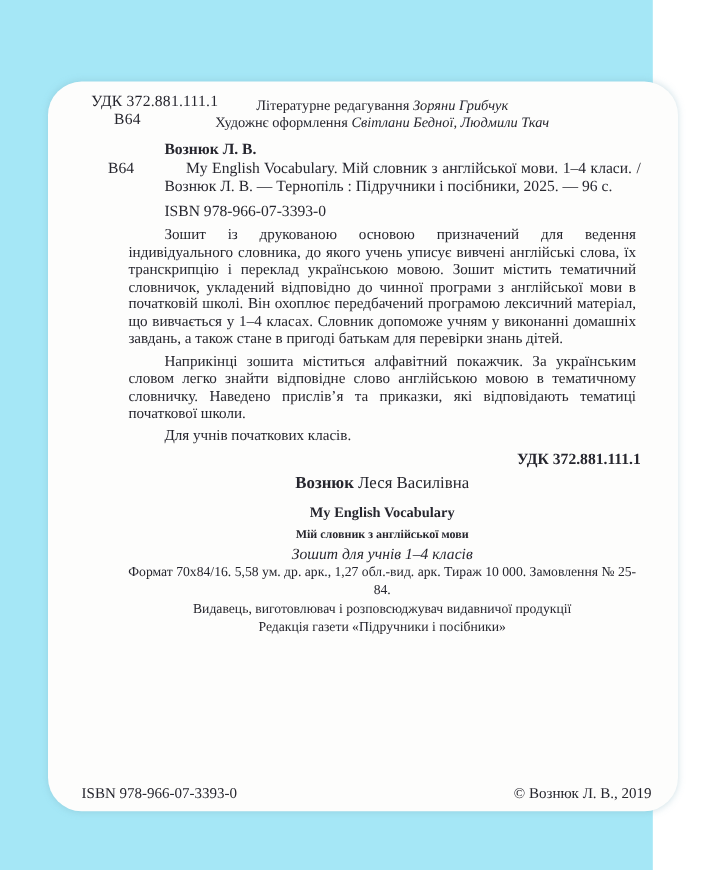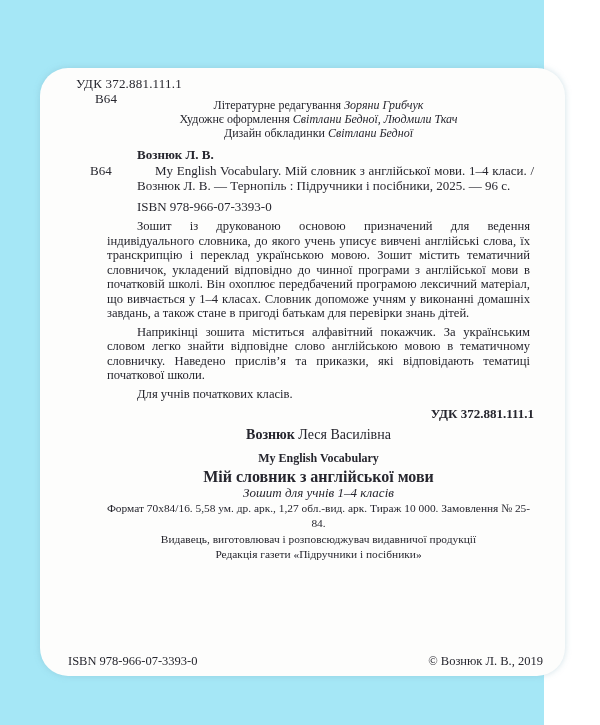--- a/index.html
+++ b/index.html
@@ -40,21 +40,21 @@
     letter-spacing: 0.2px;
   }
   .udc-top .code {
     padding-left: 19px;
   }
   
   .inner {
     margin: 0 31px 0 63px;
   }
   .credits {
-    padding-top: 30px;
+    padding-top: 13px;
     text-align: center;
     font-size: 12px;
     line-height: 14px;
   }
   .italic { font-style: italic; }
   .bold { font-weight: bold; margin-top: 32px; }
   .author-short {
     margin: 7px 0 0 34px;
     font-size: 13px;
     line-height: 16px;
@@ -106,21 +106,21 @@
     font-size: 14px;
     line-height: 17.5px;
   }
   .ed-title-en {
     margin-top: 3px;
     font-size: 12px;
     line-height: 22px;
     font-weight: bold;
   }
   .ed-title-uk {
-    font-size: 16px;
+    font-size: 10px;
     line-height: 16px;
     font-weight: bold;
   }
   .ed-series {
     font-size: 13px;
     line-height: 16px;
     font-style: italic;
   }
   .imprint {
     text-align: center;
@@ -153,21 +153,20 @@
     <div class="udc-top">
       <div>УДК 372.881.111.1</div>
       <div class="code">В64</div>
     </div>
 
     <div class="inner">
 
       <div class="credits">
         <div class="credit-line"><span>Літературне редагування</span> <span class="italic">Зоряни Грибчук</span></div>
         <div class="credit-line"><span>Художнє оформлення</span> <span class="italic">Світлани Бедної, Людмили Ткач</span></div>
-        <div class="credit-line"><span>Дизайн обкладинки</span> <span class="italic">Світлани Бедної</span></div>
       </div>
 
       <div class="author-short">Вознюк Л. В.</div>
 
       <div class="citation">
         <span class="cit-code">В64</span>
         <div class="cit-text">My English Vocabulary. Мій словник з англійської мови. 1–4 класи. / Вознюк Л. В. — Тернопіль : Підручники і посібники, 2025. — 96 с.</div>
       </div>
 
       <div class="isbn-line">ISBN 978-966-07-3393-0</div>

